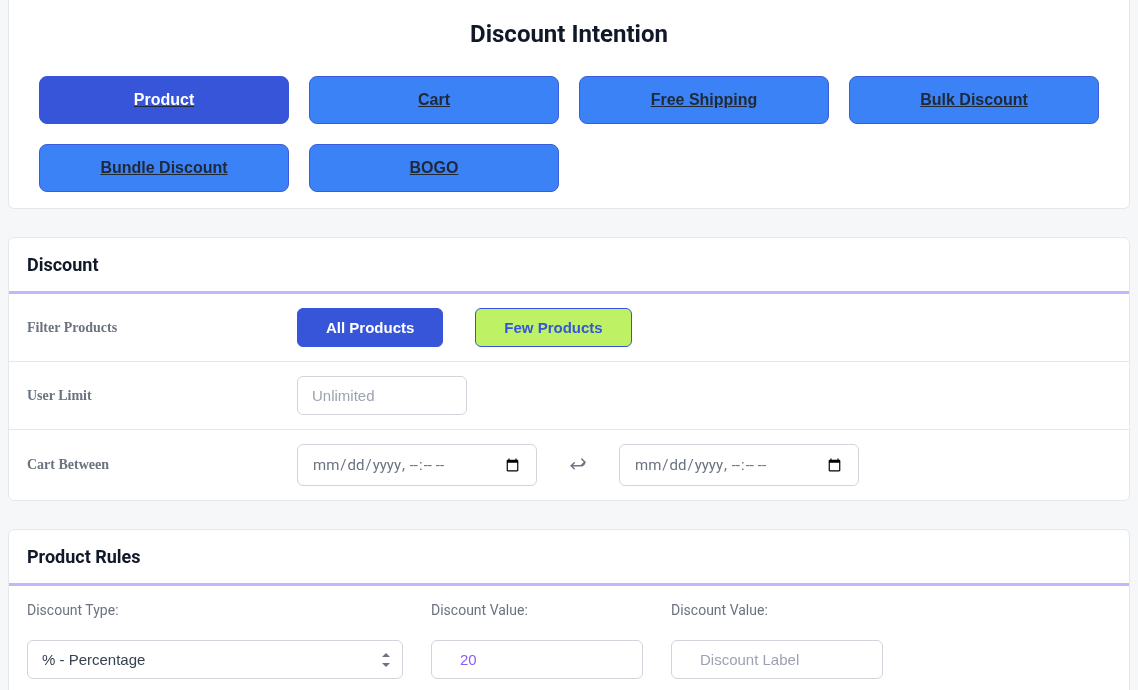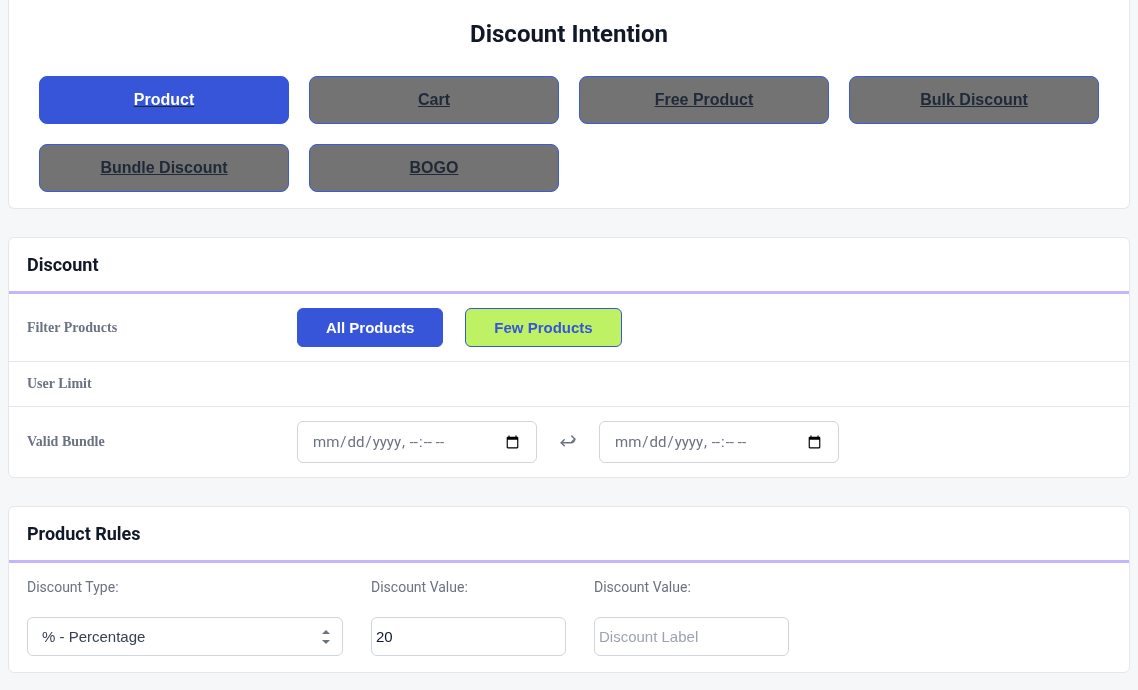--- a/index.html
+++ b/index.html
@@ -34,21 +34,21 @@
       padding: 20px 0 28px 0;
       color: #111827;
     }
     .intention-grid {
       display: grid;
       grid-template-columns: repeat(4, 1fr);
       gap: 20px;
       text-decoration: underline;
     }
     .intention-btn {
-      background: #737373;
+      background: #3b82f6;
       border: 1px solid #3b5bdb;
       color: #1f2937;
       font-size: 16px;
       font-weight: 600;
       padding: 14px 0;
       border-radius: 8px;
       cursor: pointer;
       text-align: center;
     }
     .intention-btn.active {
@@ -79,21 +79,21 @@
     .row-label {
       width: 270px;
       flex: 0 0 270px;
       font-size: 14px;
       font-weight: 600;
       color: #6b7280;
       font-family: Liberation Serif, serif;
     }
     .row-content {
       display: flex;
-      gap: 22px;
+      gap: 32px;
     }
     .pill-btn {
       padding: 10px 28px;
       font-size: 15px;
       font-weight: 600;
       border-radius: 6px;
       cursor: pointer;
       border: 1px solid #3755d8;
       background: #bef264;
       color: #3755d8;
@@ -138,21 +138,21 @@
       display: flex;
       flex-direction: column;
     }
     .rules-col-label {
       font-size: 14px;
       color: #6b7280;
       margin-bottom: 22px;
     }
     .select-wrap {
       position: relative;
-      width: 316px;
+      width: 376px;
     }
     .select-input {
       width: 100%;
       border: 1px solid #d1d5db;
       border-radius: 6px;
       padding: 10px 36px 10px 14px;
       font-size: 15px;
       color: #374151;
       background: #ffffff;
       appearance: none;
@@ -165,38 +165,38 @@
       transform: translateY(-50%);
       color: #6b7280;
       pointer-events: none;
       display: flex;
       flex-direction: column;
       line-height: 0;
     }
     .num-input, .label-input {
       border: 1px solid #d1d5db;
       border-radius: 6px;
-      padding: 10px 4px;
-      font-size: 15px;
-      color: #0f172a;
-      width: 195px;
+      padding: 10px 28px;
+      font-size: 15px;
+      color: #8b5cf6;
+      width: 212px;
     }
     .label-input::placeholder {
       color: #9ca3af;
     }
   </style>
 </head>
 <body>
 
 <div class="card intention-card">
   <div class="intention-title">Discount Intention</div>
   <div class="intention-grid">
     <button class="intention-btn active">Product</button>
     <button class="intention-btn">Cart</button>
-    <button class="intention-btn">Free Product</button>
+    <button class="intention-btn">Free Shipping</button>
     <button class="intention-btn">Bulk Discount</button>
     <button class="intention-btn">Bundle Discount</button>
     <button class="intention-btn">BOGO</button>
   </div>
 </div>
 
 <div class="card" style="margin-top:28px;">
   <div class="section-header">
     <h2>Discount</h2>
   </div>
@@ -204,24 +204,27 @@
   <div class="row">
     <div class="row-label">Filter Products</div>
     <div class="row-content">
       <button class="pill-btn active">All Products</button>
       <button class="pill-btn">Few Products</button>
     </div>
   </div>
 
   <div class="row">
     <div class="row-label">User Limit</div>
+    <div class="row-content">
+      <input type="text" class="text-input" placeholder="Unlimited" style="">
+    </div>
   </div>
 
   <div class="row">
-    <div class="row-label">Valid Bundle</div>
+    <div class="row-label">Cart Between</div>
     <div class="row-content">
       <input type="datetime-local" class="date-input" style="">
       <span class="swap-icon">
         <svg width="18" height="18" viewBox="0 0 24 24" fill="none" stroke="currentColor" stroke-width="2" stroke-linecap="round" stroke-linejoin="round">
           <path d="M7 17l-4-4 4-4"></path>
           <path d="M3 13h13a5 5 0 0 0 5-5"></path>
           <path d="M17 7l4 4-4 4" transform="translate(0,-3)"></path>
         </svg>
       </span>
       <input type="datetime-local" class="date-input" style="">

